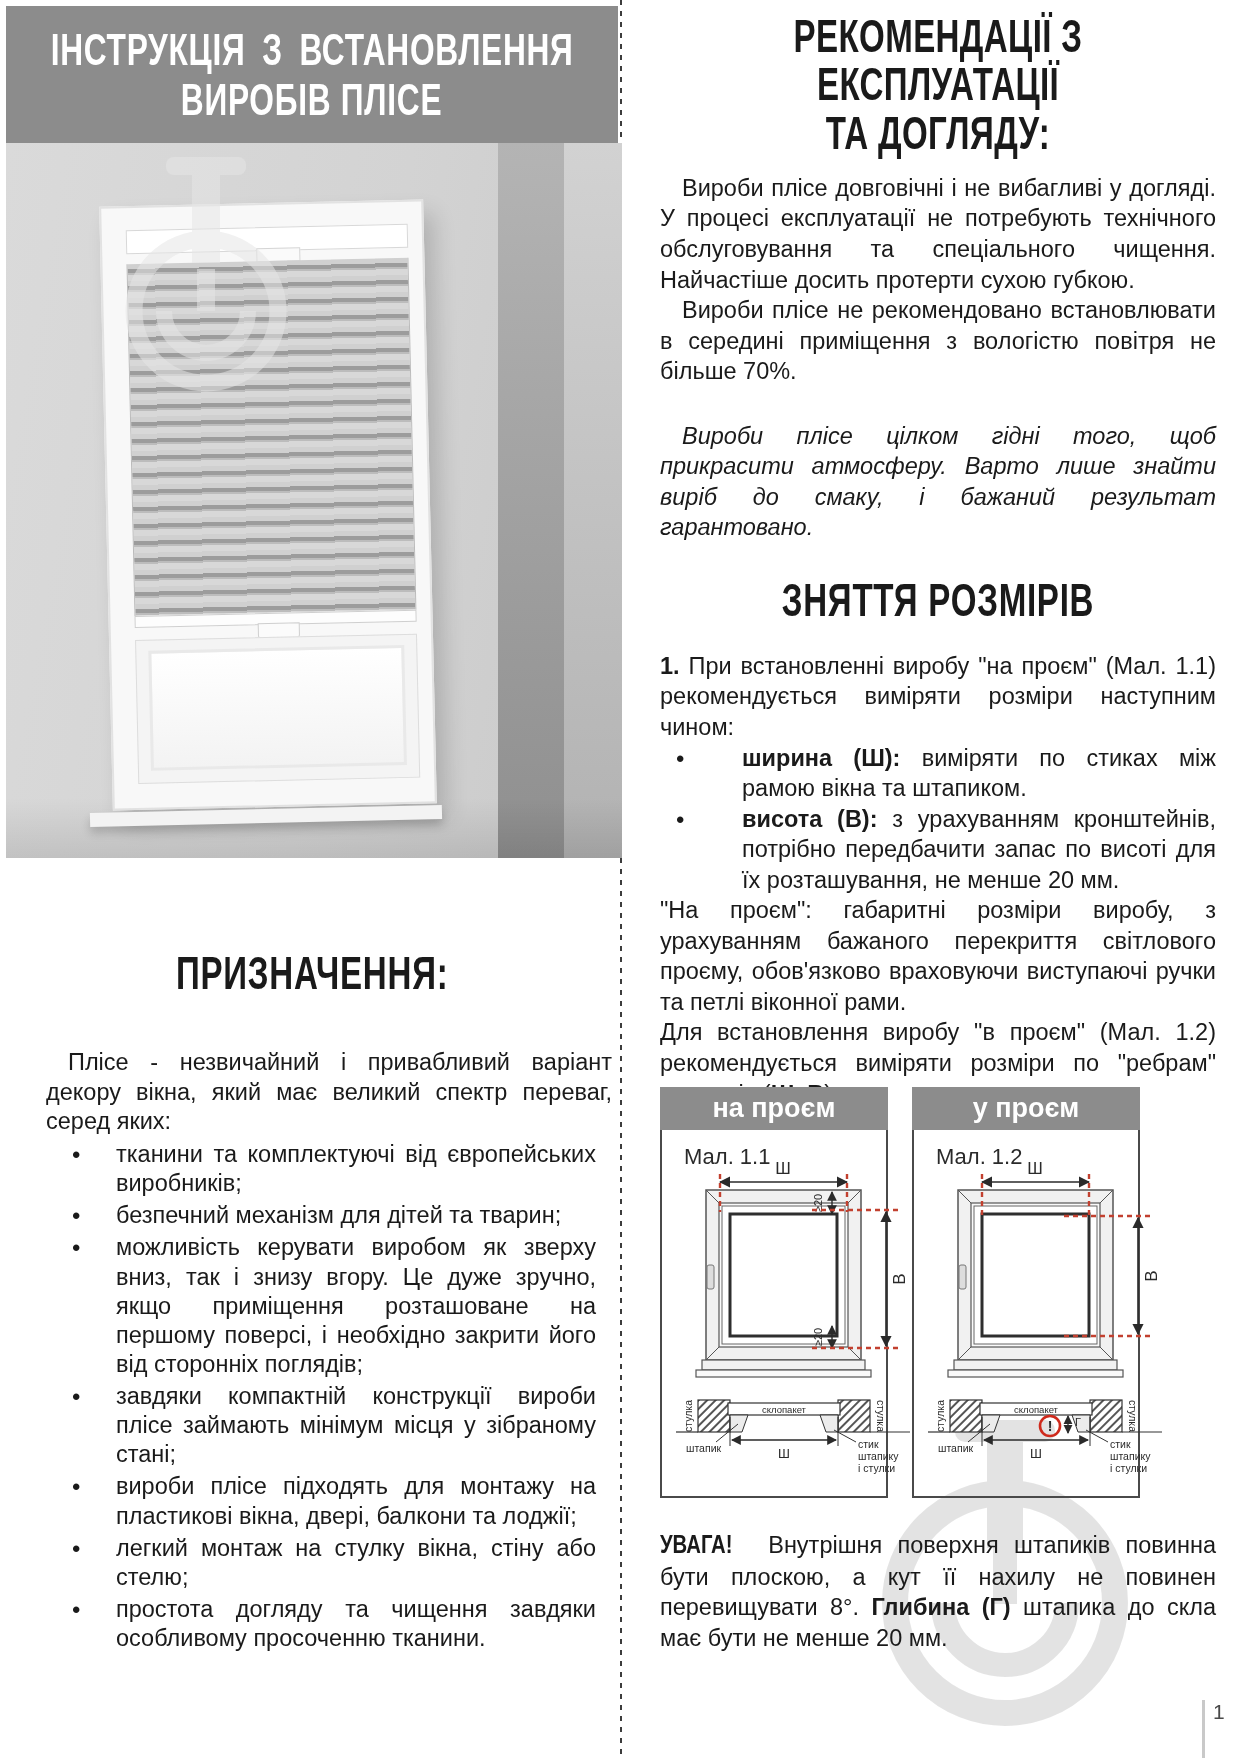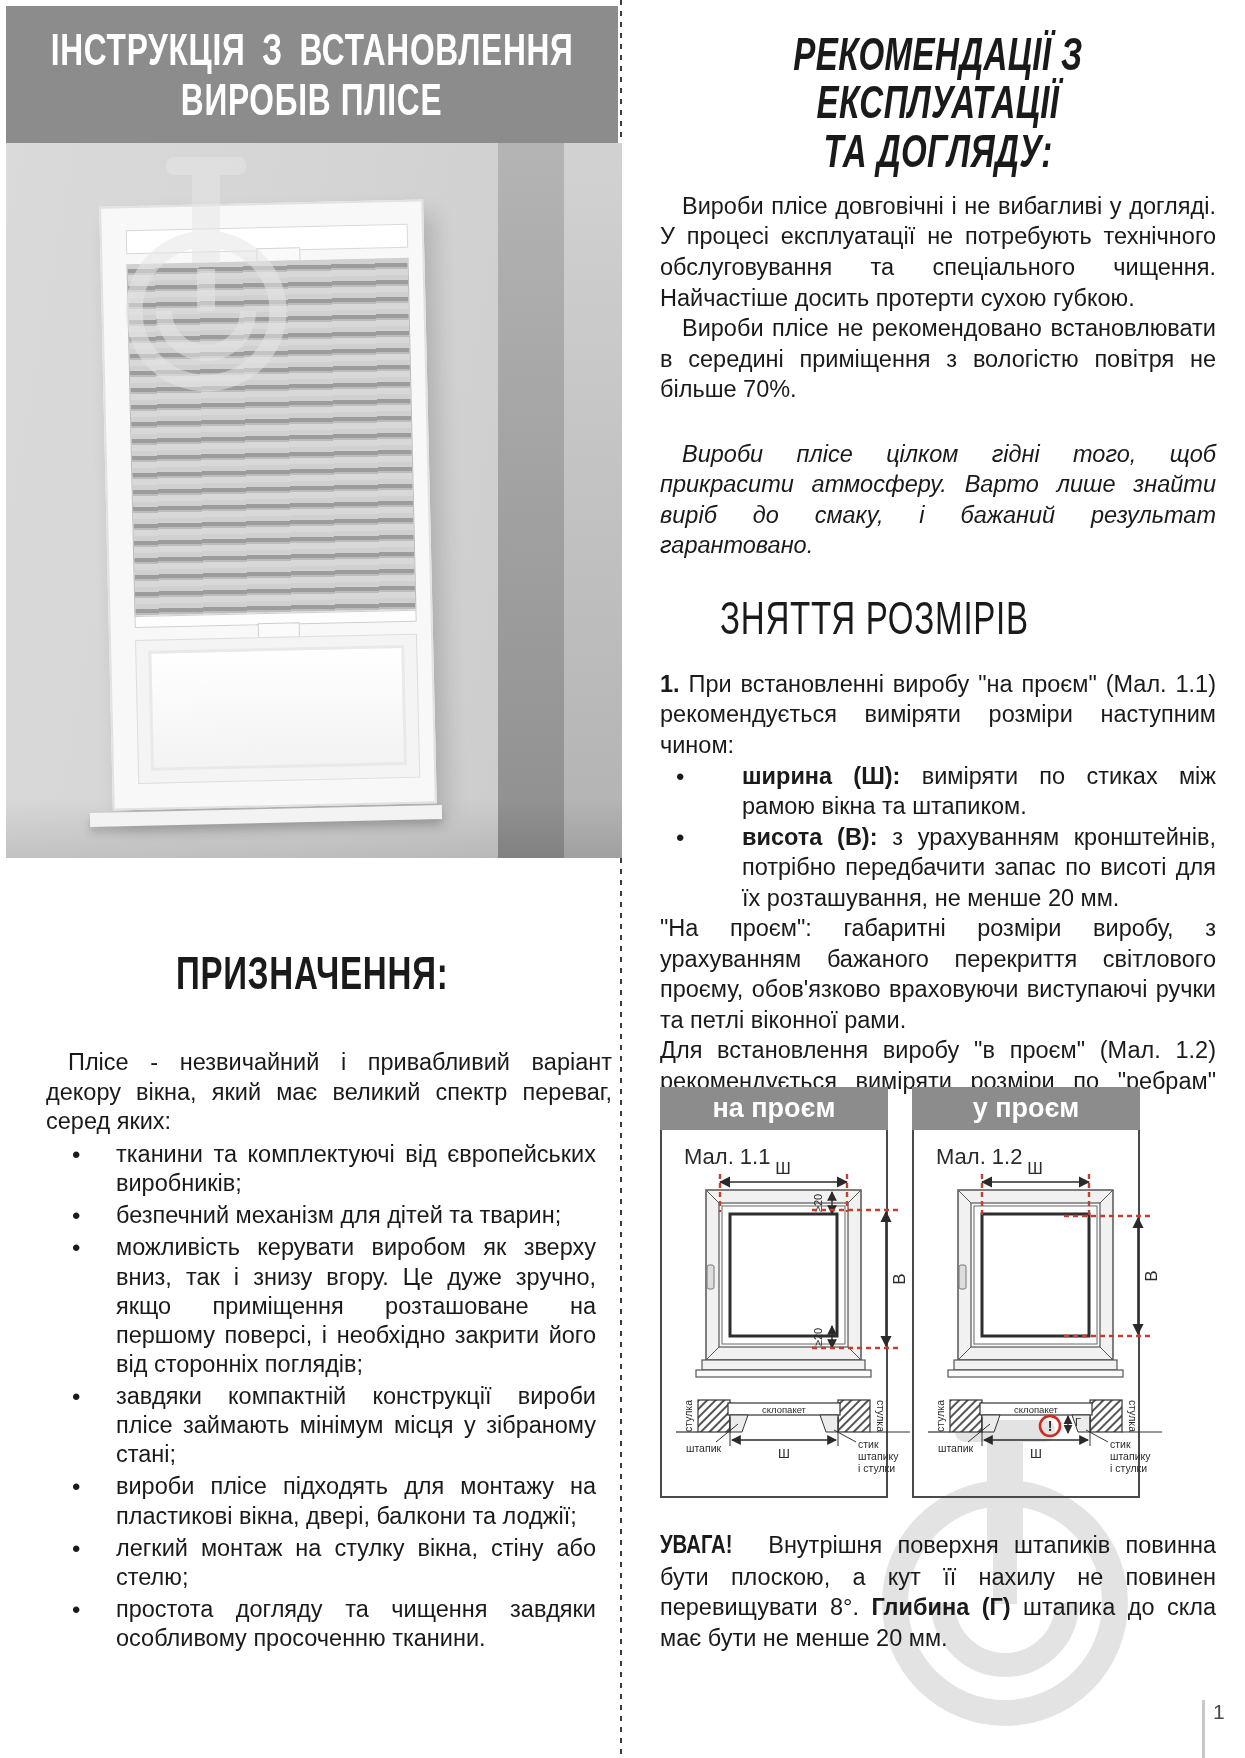--- a/index.html
+++ b/index.html
@@ -52,28 +52,28 @@
   .purpose-h{position:absolute;left:0;top:946px;width:612px;text-align:center;margin:0;
              font-size:46px;font-weight:700;}
   .intro{position:absolute;left:24px;top:1032px;width:566px;margin:16px;font-size:23.5px;
          line-height:1.26;text-align:justify;text-indent:22px;}
   .plist{position:absolute;left:24px;top:1140px;width:566px;margin:0;padding:0;list-style:none;}
   .plist li{position:relative;padding-left:86px;font-size:23.5px;line-height:1.24;
             text-align:justify;margin:0 0 3px 0;}
   .plist li:before{content:"\2022";position:absolute;left:42px;top:0;font-size:24px;}
   
   .right-col{position:absolute;left:660px;top:0;width:556px;z-index:2;}
-  .rc-h{margin:30px 0 0 0;text-align:center;font-size:46px;font-weight:700;line-height:1.05;font-style:italic;}
+  .rc-h{margin:12px 0 0 0;text-align:center;font-size:46px;font-weight:700;line-height:1.05;}
   .rc-h .cond{letter-spacing:0.5px;}
   .body-p{margin:0;font-size:23.5px;line-height:1.30;text-align:justify;}
   .ind{text-indent:22px;}
   .mt1{margin-top:16px;}
   .mt2{margin-top:34px;}
   .ital{font-style:italic;}
-  .sec-h{margin:30px 0 24px 0;text-align:left;font-size:46px;font-weight:400;}
+  .sec-h{margin:30px 0 24px 0;text-align:center;font-size:46px;font-weight:700;}
   b.lead{font-weight:700;}
   .mlist{margin:0;padding:0;list-style:none;}
   .mlist li{position:relative;padding-left:82px;font-size:23.5px;line-height:1.30;
             text-align:justify;margin:0;}
   .mlist li:before{content:"\2022";position:absolute;left:16px;top:0;font-size:24px;}
   
   .figs{position:absolute;left:0;top:1087px;width:556px;display:flex;gap:24px;z-index:2;}
   .fig{width:228px;}
   .fig-tab{height:43px;background:#8c8c8c;color:#fff;font-size:27px;font-weight:700;
            display:flex;align-items:center;justify-content:center;}

